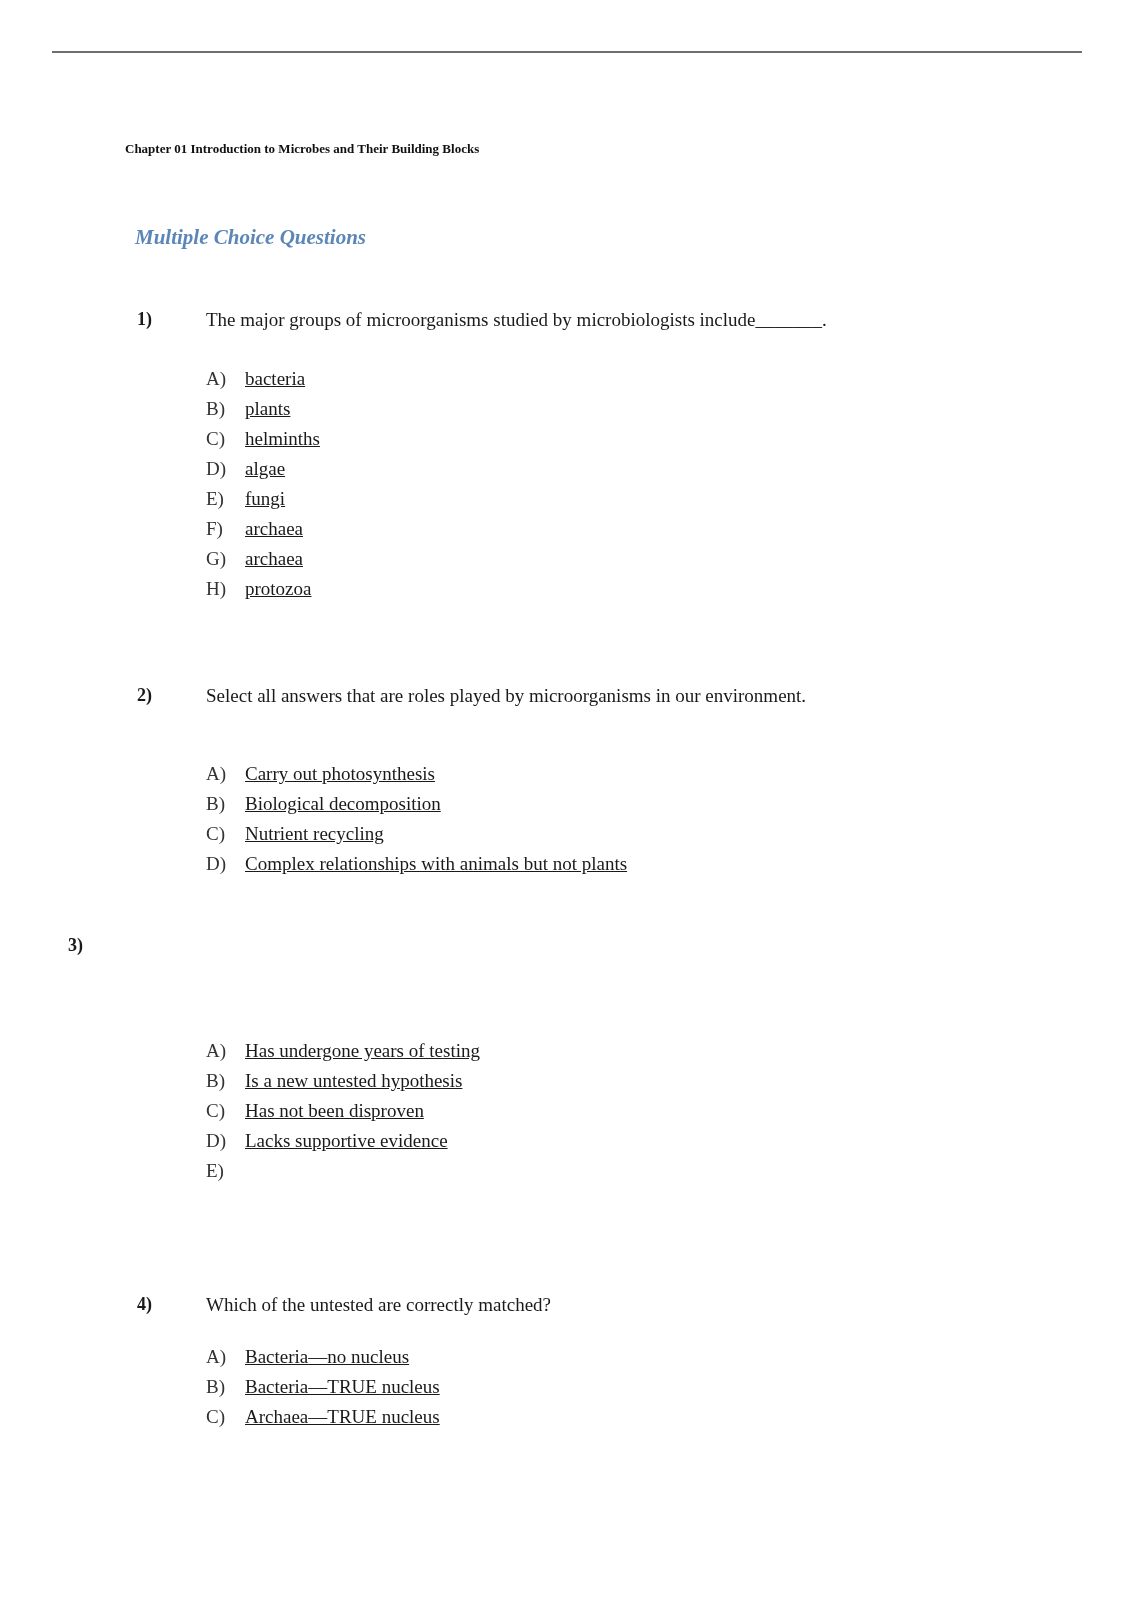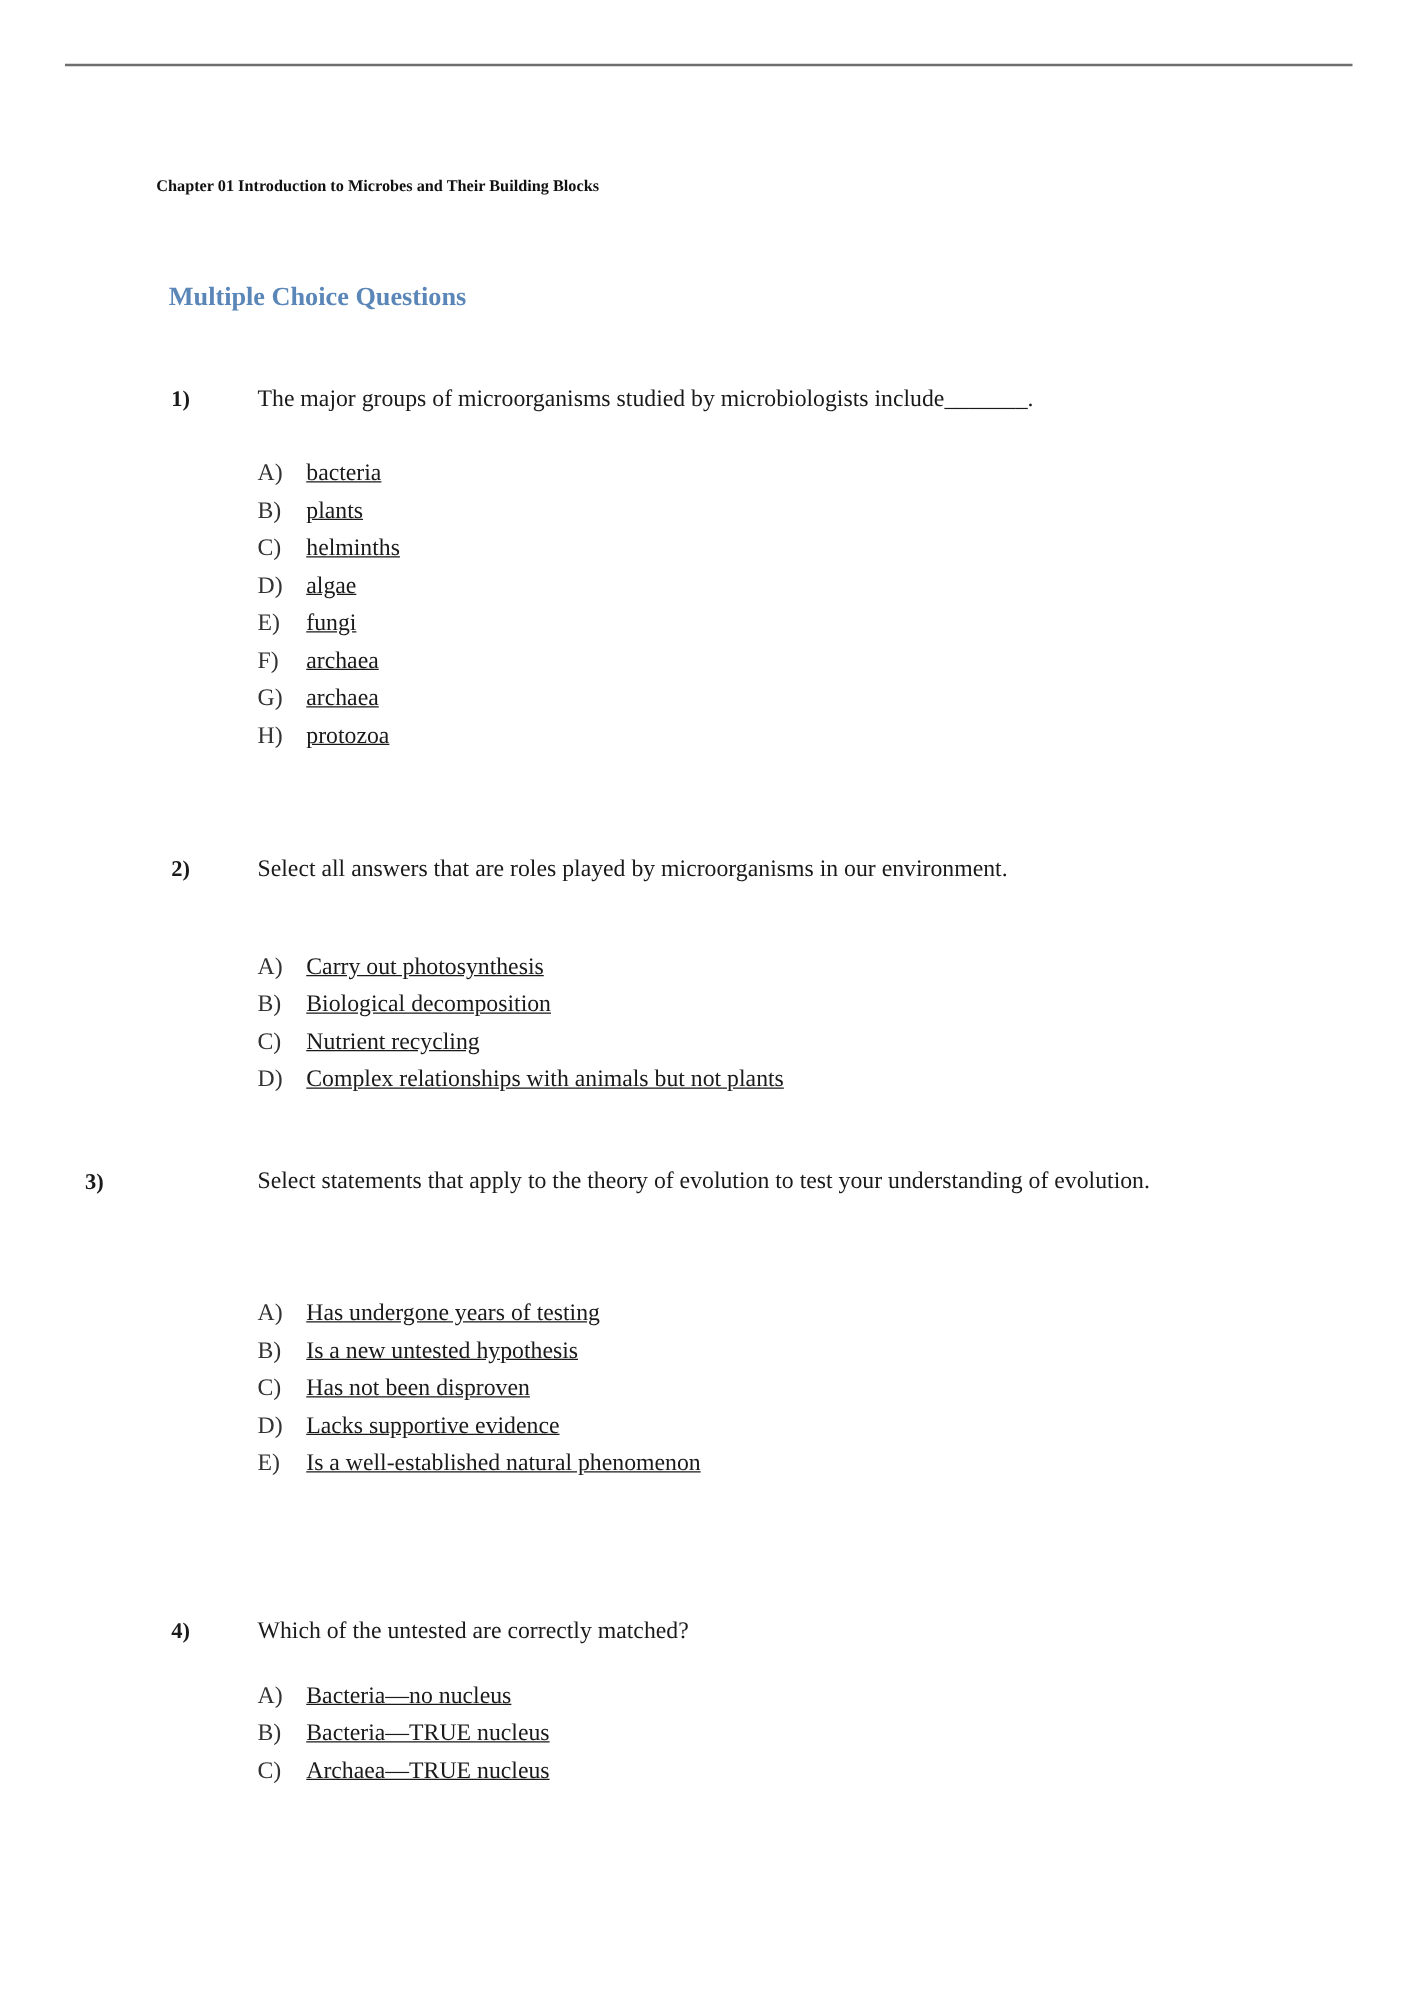--- a/index.html
+++ b/index.html
@@ -31,20 +31,21 @@
       font-weight: bold;
       color: #111;
       white-space: nowrap;
     }
     .section-title {
       position: absolute;
       left: 135px;
       top: 225px;
       font-size: 21px;
       font-weight: bold;
+      font-style: italic;
       color: #5b86b8;
       white-space: nowrap;
     }
     .question {
       position: absolute;
       left: 0;
       width: 1134px;
     }
     .q-stem {
       position: absolute;
@@ -164,41 +165,40 @@
         <span class="opt-text">Nutrient recycling</span>
       </li>
     <li class="option">
         <span class="opt-letter">D)</span>
         <span class="opt-text">Complex relationships with animals but not plants</span>
       </li>
   </ul>
 </div>
 
 <div class="question">
-  <div class="q-text-wrap" style="top:930px;"><span style="position:absolute; left:-69px; text-indent:0; font-weight:bold; font-size:18px;">3)</span><span>Select statements that apply to the theory of evolution to test your understanding of evolution.</span></div>
+  <div class="q-text-wrap" style="top:930px;"><span style="position:absolute; left:-69px; text-indent:0; font-weight:bold; font-size:18px;">3)</span></div>
   <ul class="options" style="top:1036px;">
     <li class="option">
         <span class="opt-letter">A)</span>
         <span class="opt-text">Has undergone years of testing</span>
       </li>
     <li class="option">
         <span class="opt-letter">B)</span>
         <span class="opt-text">Is a new untested hypothesis</span>
       </li>
     <li class="option">
         <span class="opt-letter">C)</span>
         <span class="opt-text">Has not been disproven</span>
       </li>
     <li class="option">
         <span class="opt-letter">D)</span>
         <span class="opt-text">Lacks supportive evidence</span>
       </li>
     <li class="option">
         <span class="opt-letter">E)</span>
-        <span class="opt-text">Is a well-established natural phenomenon</span>
       </li>
   </ul>
 </div>
 
 <div class="question">
   <div class="q-stem" style="top:1294px; left:0; width:1134px;">
     <span class="q-num">4)</span>
     <span class="q-text">Which of the untested are correctly matched?</span>
   </div>
   <ul class="options" style="top:1342px;">

